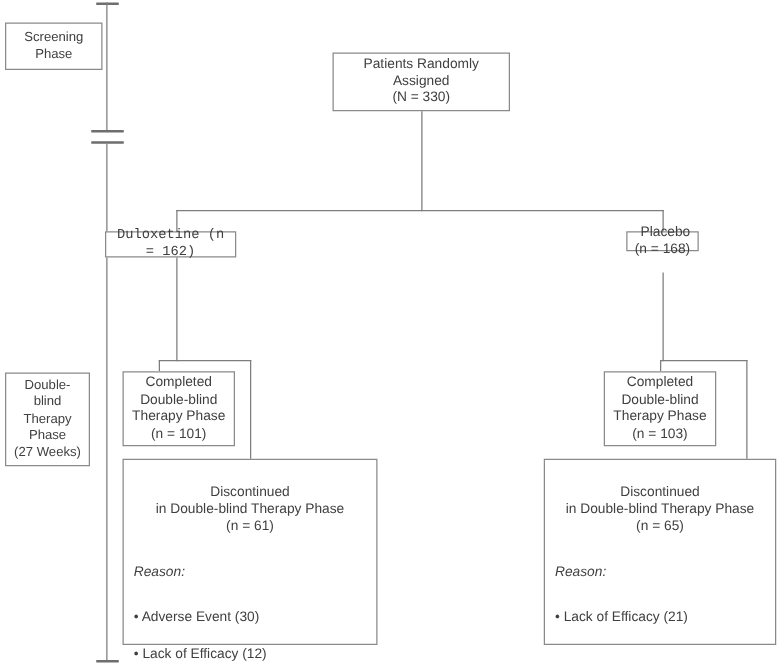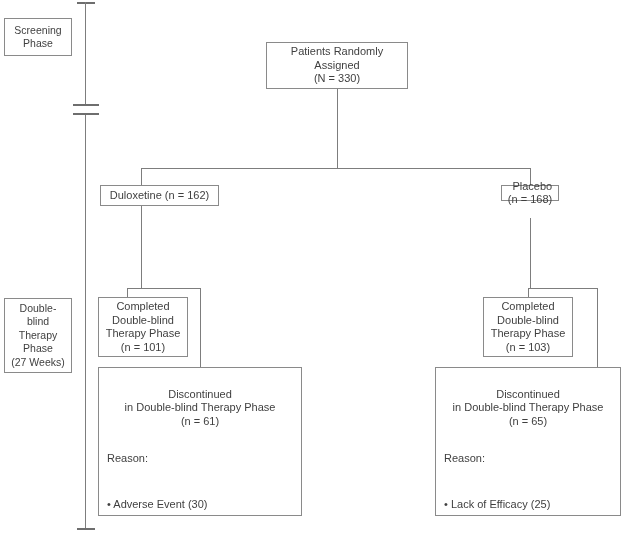--- a/index.html
+++ b/index.html
@@ -42,21 +42,21 @@
     padding: 5px 8px 10px 8px;
     line-height: 14.6px;
   }
   .detail-head {
     display: block;
     text-align: center;
     white-space: pre-line;
     line-height: 13.6px;
     margin-bottom: 8px;
   }
-  .detail-reason { display: block; margin-bottom: 17px; }
+  .detail-reason { display: block; margin-bottom: 7px; font-style: italic; }
   .detail-item { display: block; }
   .line {
     position: absolute;
     background: #7d7d7d;
   }
   .vline { width: 1px; }
   .hline { height: 1px; }
   .tick { position: absolute; background: #6e6e6e; height: 2px; }
 </style>
 </head>
@@ -64,21 +64,21 @@
 
 <div id="canvas">
 
   <div class="tick" style="left:77px; top:2px; width:18px;"></div>
   <div class="line vline" style="left:85px; top:2px; height:103px;"></div>
   <div class="tick" style="left:73px; top:104px; width:26px;"></div>
   <div class="tick" style="left:73px; top:113px; width:26px;"></div>
   <div class="line vline" style="left:85px; top:115px; height:414px;"></div>
   <div class="tick" style="left:77px; top:528px; width:18px;"></div>
 
-  <div class="box lbl-box" style="left:4px; top:18px; width:68px; height:38px;align-items:center;">
+  <div class="box lbl-box" style="left:4px; top:18px; width:78px; height:38px;align-items:center;">
     <span>Screening
 Phase</span>
   </div>
 
   <div class="box lbl-box" style="left:4px; top:298px; width:68px; height:75px;">
     <span>Double-
 blind
 Therapy
 Phase
 (27 Weeks)</span>
@@ -88,21 +88,21 @@
     <span>Patients Randomly
 Assigned
 (N = 330)</span>
   </div>
 
   <div class="line vline" style="left:337px; top:89px; height:80px;"></div>
   <div class="line hline" style="left:141px; top:168px; width:390px;"></div>
   <div class="line vline" style="left:141px; top:168px; height:18px;"></div>
   <div class="line vline" style="left:530px; top:168px; height:18px;"></div>
 
-  <div class="box" style="left:100px; top:185px; width:119px; height:21px;">
+  <div class="box" style="left:84px; top:185px; width:105px; height:21px;font-family:Liberation Mono, monospace;">
     <span>Duloxetine (n = 162)</span>
   </div>
 
   <div class="box" style="left:501px; top:185px; width:58px; height:16px;text-align:right;">
     <span>Placebo
 (n = 168)</span>
   </div>
 
   <div class="line vline" style="left:141px; top:206px; height:83px;"></div>
   <div class="line hline" style="left:127px; top:288px; width:74px;"></div>
@@ -127,31 +127,32 @@
 Therapy Phase
 (n = 103)</span>
   </div>
 
   <div class="box detail-box" style="left:98px; top:367px; width:204px; height:149px;">
     <span class="detail-head">Discontinued
 in Double-blind Therapy Phase
 (n = 61)</span>
     <span class="detail-reason">Reason:</span>
     <span class="detail-item">• Adverse Event (30)</span>
+    <span class="detail-item">• Lack of Efficacy (12)</span>
     
     
     
     
   </div>
 
   <div class="box detail-box" style="left:435px; top:367px; width:186px; height:149px;">
     <span class="detail-head">Discontinued
 in Double-blind Therapy Phase
 (n = 65)</span>
     <span class="detail-reason">Reason:</span>
-    <span class="detail-item">• Lack of Efficacy (25)</span>
+    <span class="detail-item">• Lack of Efficacy (21)</span>
     
     
     
     
   </div>
 
 </div>
 
 </body></html>

